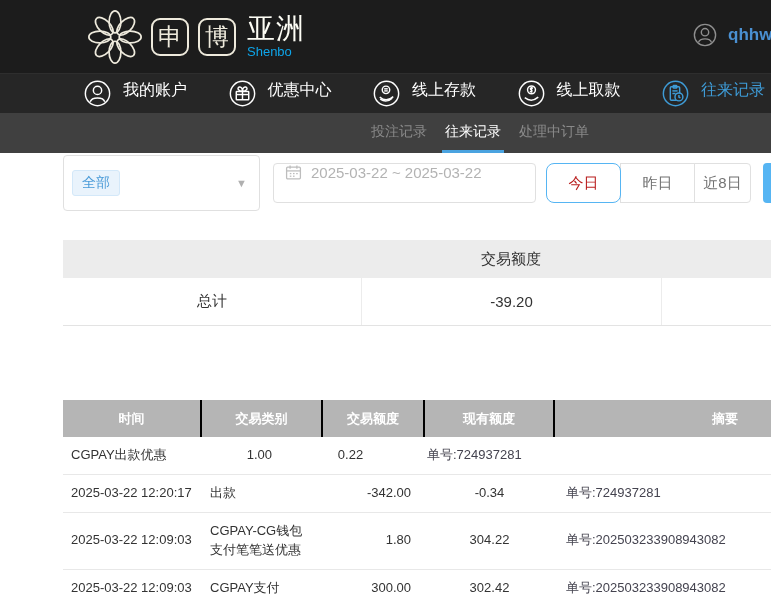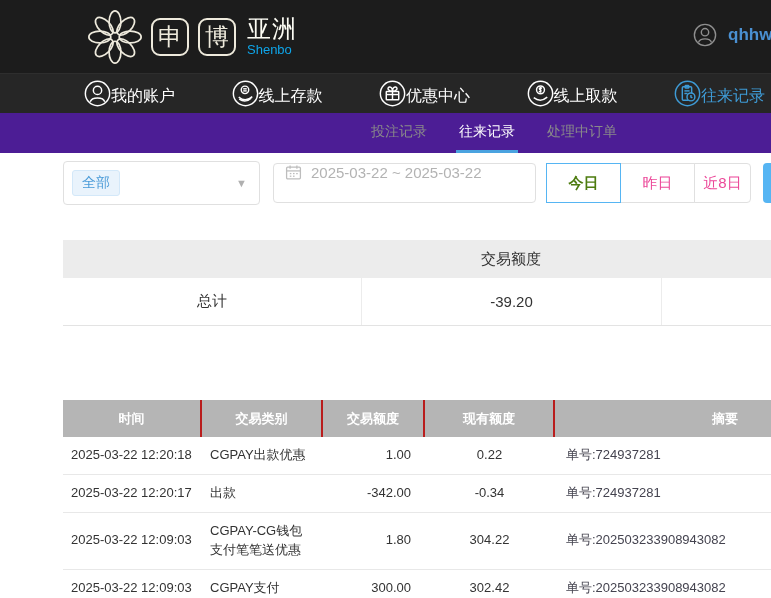--- a/index.html
+++ b/index.html
@@ -5,71 +5,71 @@
   * { margin:0; padding:0; box-sizing:border-box; }
   html,body { width:771px; height:598px; overflow:hidden; background:#fff;
               font-family:"Liberation Sans","DejaVu Sans",sans-serif; position:relative; }
 
   
   .topbar { height:73px; background:#1c1c1c; display:flex; align-items:center; position:relative; }
   .logo { margin-left:88px; display:flex; align-items:center; gap:9px; }
   .logo-box { width:38px; height:38px; border:2px solid #eeeadc; border-radius:9px;
               color:#eeeadc; font-size:24px; display:flex; align-items:center; justify-content:center; }
   .logo-right { display:flex; flex-direction:column; line-height:1; margin-left:2px; }
-  .logo-region { color:#fdfdf5; font-size:24px; letter-spacing:1px; }
+  .logo-region { color:#fdfdf5; font-size:28px; letter-spacing:1px; }
   .logo-sub { color:#0ea5e9; font-size:13px; margin-top:2px; }
   .topbar-user { position:absolute; left:693px; top:23px; display:flex; align-items:center; gap:11px; }
   .topbar-user .uname { color:#4a90d2; font-size:17px; font-weight:bold; white-space:nowrap; }
 
   
   .nav { height:40px; background:#262626; display:flex; align-items:center;
          padding:0 6px 0 84px; justify-content:space-between; border-top:1px solid #2e2e2e; }
-  .nav-item { display:flex; align-items:flex-end; gap:0; color:#fff; font-size:16px; cursor:pointer; white-space:nowrap; }
+  .nav-item { display:flex; align-items:flex-start; gap:12px; color:#fff; font-size:16px; cursor:pointer; white-space:nowrap; }
   .nav-item.active { color:#3e9bd6; }
 
   
-  .subnav { height:40px; background:#4c1d95; display:flex; align-items:stretch; padding-left:368px; gap:26px; }
+  .subnav { height:40px; background:#404040; display:flex; align-items:stretch; padding-left:368px; gap:12px; }
   .tab { display:flex; align-items:center; color:#8a8a8a; font-size:14px; cursor:pointer;
          border-bottom:3px solid transparent; padding:0 3px; white-space:nowrap; }
   .tab.active { color:#fff; border-bottom-color:#4aa3e0; }
 
   
   .filter-row { margin:10px 0 0 63px; display:flex; align-items:center; height:40px; }
-  .select-box { width:197px; height:44px; border:1px solid #e0e0e0; border-radius:4px;
+  .select-box { width:197px; height:56px; border:1px solid #e0e0e0; border-radius:4px;
                 display:flex; align-items:center; background:#fff; }
   .tag { margin-left:8px; background:#e9f3fc; border:1px solid #d3e8f9; color:#4a9bd8;
          font-size:14px; padding:3px 9px; border-radius:3px; }
   .caret { margin-left:auto; margin-right:12px; color:#b0b0b0; font-size:11px; }
   .date-box { width:263px; height:40px; border:1px solid #e0e0e0; border-radius:4px; margin-left:13px;
               display:flex; align-items:flex-start; background:#fff; }
   .date-box .dtext { color:#b3b3b3; font-size:15px; margin-left:9px; white-space:nowrap; }
   .btn-group { display:flex; margin-left:10px; }
-  .qbtn { height:40px; width:75px; background:#fff; border:1px solid #e0e0e0; color:#ec4899;
+  .qbtn { height:40px; width:75px; background:#fff; border:1px solid #e0e0e0; color:#737373;
           font-size:15px; display:flex; align-items:center; justify-content:center; cursor:pointer; }
   .qbtn + .qbtn { margin-left:-1px; }
   .qbtn:first-child { border-radius:4px 0 0 4px; }
   .qbtn:last-child { border-radius:0 4px 4px 0; width:57px; }
-  .qbtn.active { border-color:#56b5f3; color:#4d7c0f; position:relative; z-index:1; border-radius:0;font-weight:bold; }
+  .qbtn.active { border-color:#56b5f3; color:#b91c1c; position:relative; z-index:1; border-radius:8px; }
   .search-btn { position:absolute; left:763px; top:163px; width:46px; height:40px;
                 background:#56b5f3; border-radius:4px; cursor:pointer; }
 
   
   .summary { margin:37px 0 0 63px; width:898px; font-size:15px; color:#333; }
   .sum-header { height:38px; background:#ececec; display:flex; align-items:center; }
   .sum-header > div, .sum-body > div { text-align:center; }
   .sc0 { width:298px; } .sc1 { width:300px; } .sc2 { width:300px; }
   .sum-body { height:48px; display:flex; align-items:center; border-bottom:1px solid #e3e3e3; }
   .sum-body .sc1, .sum-body .sc2 { border-left:1px solid #ececec; height:100%;
         display:flex; align-items:center; justify-content:center;text-align:right; }
   .sum-body .sc0 { display:flex; align-items:center; justify-content:center; height:100%; }
 
   
   .main-table { margin:74px 0 0 63px; width:832px; font-size:13px; }
   .t-head { display:flex; background:#b5b5b5; height:37px; color:#fff; font-weight:bold; }
-  .t-head > div { display:flex; align-items:center; justify-content:center; border-right:2px solid #b91c1c; }
+  .t-head > div { display:flex; align-items:center; justify-content:center; border-right:2px solid #000000; }
   .t-head > div:last-child { border-right:none; }
   .t-row { display:flex; border-bottom:1px solid #e8e8e8; min-height:38px; align-items:center; background:#fff; }
   .t-cell { padding:9px 8px; color:#333; line-height:1.45; }
   .c0 { width:139px; } .c1 { width:121px; } .c2 { width:102px; } .c3 { width:130px; } .c4 { width:340px; }
   .t-row .c2 { text-align:right; padding-right:14px; }
   .t-row .c3 { text-align:center; padding-right:9px; }
   .t-row .c4 { padding-left:11px; color:#44434f; }
   .t-cell { align-self:center; }
 
   svg { display:block; }
@@ -120,40 +120,40 @@
           <circle cx="13" cy="10" r="4"></circle>
           <path d="M6,21 C7.5,16 18.5,16 20,21"></path>
       </svg>
     </span>
     <span>我的账户</span>
   </div>
   <div class="nav-item">
     <span>
       <svg width="27" height="27" viewBox="0 0 26 26" fill="none" stroke="#fff" stroke-width="1.4">
         <circle cx="13" cy="13" r="11.7"></circle>
+        <rect x="7" y="11" width="12" height="8" rx="0.5"></rect>
+        <line x1="13" y1="11" x2="13" y2="19"></line>
+        <line x1="7" y1="14" x2="19" y2="14"></line>
+        <path d="M13,11 c-4.5,-0.5 -5.5,-3.5 -3,-4.2 c2,-0.5 3,2 3,4.2 c4.5,-0.5 5.5,-3.5 3,-4.2 c-2,-0.5 -3,2 -3,4.2"></path>
+      </svg>
+    </span>
+    <span>优惠中心</span>
+  </div>
+  <div class="nav-item">
+    <span>
+      <svg width="27" height="27" viewBox="0 0 26 26" fill="none" stroke="#fff" stroke-width="1.4">
+        <circle cx="13" cy="13" r="11.7"></circle>
         <circle cx="12.5" cy="9.5" r="3.6"></circle>
         <line x1="10.8" y1="8.5" x2="14.2" y2="8.5"></line>
           <line x1="10.8" y1="10.5" x2="14.2" y2="10.5"></line>
         <path d="M6.5,16.5 q6.5,5.5 13,-0.5"></path>
         <path d="M7,18.5 q6,4 11.5,-1"></path>
       </svg>
     </span>
     <span>线上存款</span>
-  </div>
-  <div class="nav-item">
-    <span>
-      <svg width="27" height="27" viewBox="0 0 26 26" fill="none" stroke="#fff" stroke-width="1.4">
-        <circle cx="13" cy="13" r="11.7"></circle>
-        <rect x="7" y="11" width="12" height="8" rx="0.5"></rect>
-        <line x1="13" y1="11" x2="13" y2="19"></line>
-        <line x1="7" y1="14" x2="19" y2="14"></line>
-        <path d="M13,11 c-4.5,-0.5 -5.5,-3.5 -3,-4.2 c2,-0.5 3,2 3,4.2 c4.5,-0.5 5.5,-3.5 3,-4.2 c-2,-0.5 -3,2 -3,4.2"></path>
-      </svg>
-    </span>
-    <span>优惠中心</span>
   </div>
   <div class="nav-item">
     <span>
       <svg width="27" height="27" viewBox="0 0 26 26" fill="none" stroke="#fff" stroke-width="1.4">
         <circle cx="13" cy="13" r="11.7"></circle>
         <circle cx="13" cy="9.5" r="3.8"></circle>
         <path d="M14.4,8 c-2,-1.2 -3.3,0.2 -1.8,1.3 c1.6,1 0.7,2.6 -1.2,1.6 M13,6.8 v5.4"></path>
         <path d="M6.5,17 q6.5,5 13,-0.5"></path>
       </svg>
     </span>
@@ -226,21 +226,20 @@
 <div class="main-table">
   <div class="t-head">
     <div class="c0">时间</div>
     <div class="c1">交易类别</div>
     <div class="c2">交易额度</div>
     <div class="c3">现有额度</div>
     <div class="c4">摘要</div>
   </div>
   <div>
       <div class="t-row">
-        <div class="t-cell c0">2025-03-22 12:20:18</div>
         <div class="t-cell c1">CGPAY出款优惠</div>
         <div class="t-cell c2">1.00</div>
         <div class="t-cell c3">0.22</div>
         <div class="t-cell c4">单号:724937281</div>
       </div>
       <div class="t-row">
         <div class="t-cell c0">2025-03-22 12:20:17</div>
         <div class="t-cell c1">出款</div>
         <div class="t-cell c2">-342.00</div>
         <div class="t-cell c3">-0.34</div>

